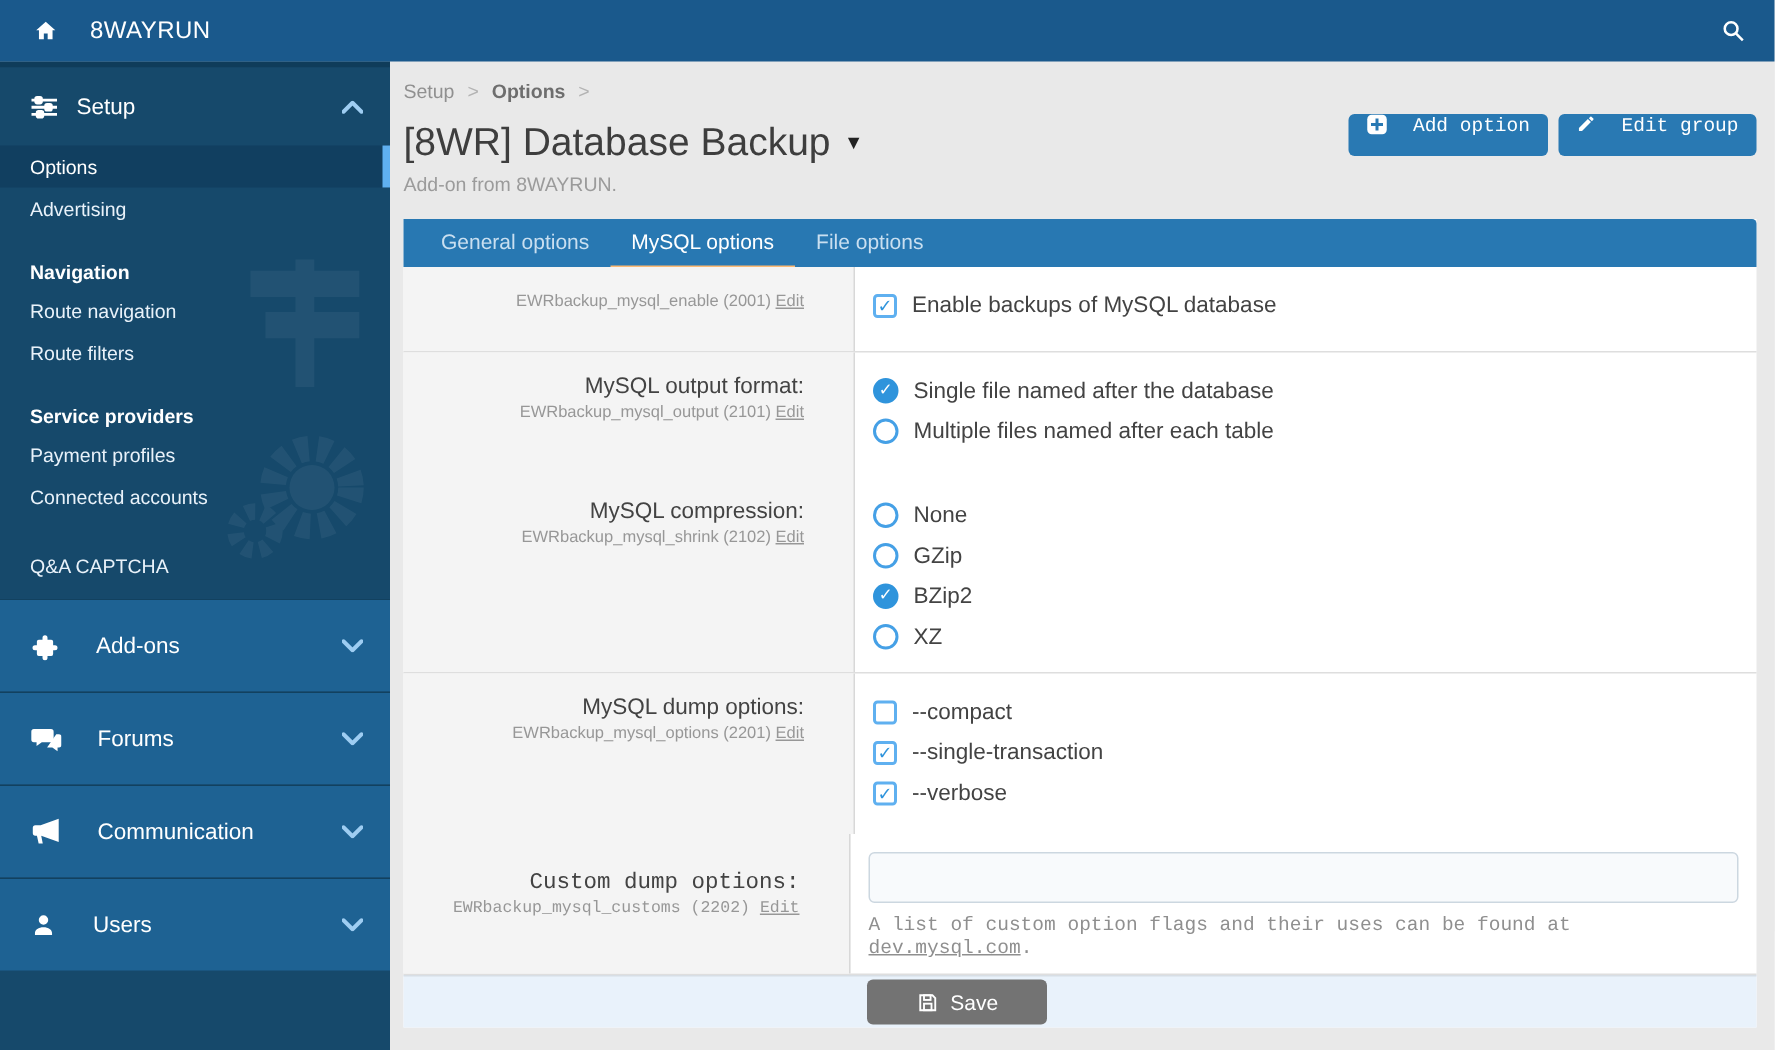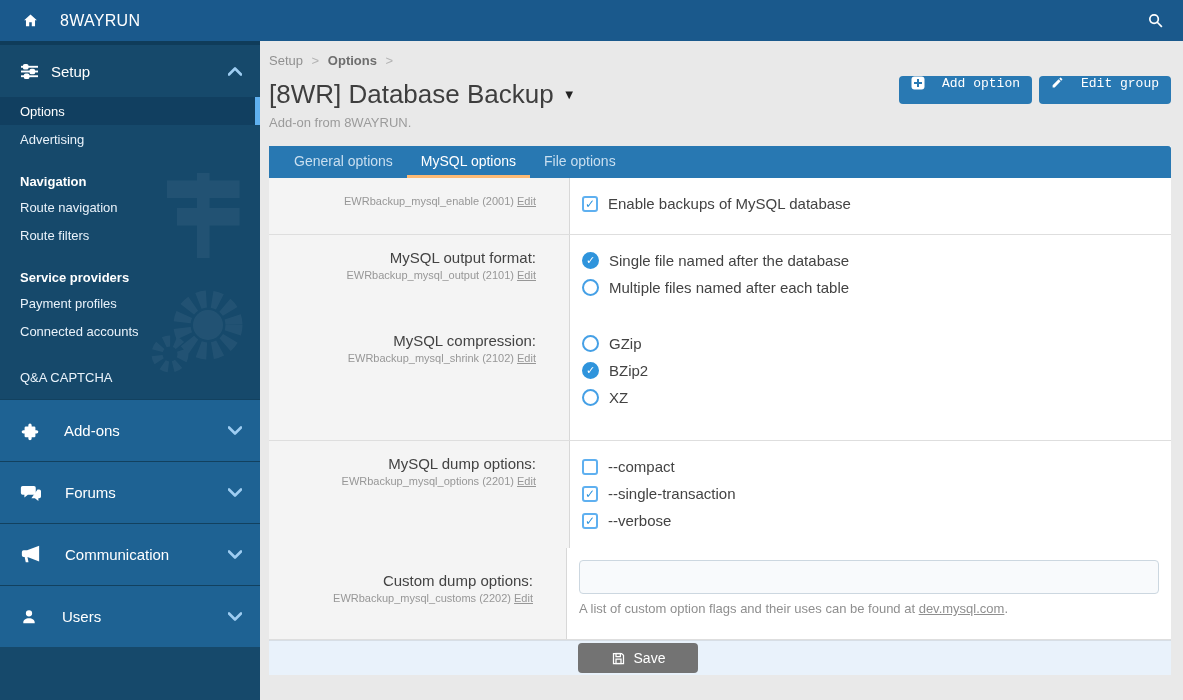--- a/index.html
+++ b/index.html
@@ -41,34 +41,34 @@
   .title-caret { margin-left:9px; color:#222; font-size:13px; cursor:pointer; }
   .title-caret::after { content:"▼"; }
   .page-sub { margin-top:4px; font-size:13px; color:#9b9b9b; height:18px; }
   .head-buttons { position:absolute; right:12px; top:35px; display:flex; gap:7px; }
   .btn { height:28px; background:#2979b3; border:1px solid #266f a4; border:none; border-radius:4px; color:#fff; font-size:13px; padding:0 12px; display:flex; align-items:flex-start; gap:17px; cursor:pointer; font-family:Liberation Mono, monospace; }
 
   
   .card { margin-left:9px; margin-top:13px; width:902px; background:#fff; }
   .tabbar { height:32px; background:#2878b2; border-radius:0 3px 0 0; display:flex; padding-left:11px; }
   .tab { padding:0 14px; line-height:30px; font-size:14px; color:#c9dff0; cursor:pointer; }
-  .tab.active { color:#fff; border-bottom:3px solid #fdba74; }
+  .tab.active { color:#fff; border-bottom:1px solid #fdba74; }
 
   .form-row { display:flex; align-items:stretch; }
   .form-row.div-below { border-bottom:1px solid #dedede; }
   .row-label { width:301px; background:#f4f4f4; border-right:1px solid #d8d8d8; text-align:right; padding:14px 33px 10px 10px; }
   .row-label .main-label { font-size:15px; color:#434343; }
   .row-label .code { font-size:11px; color:#979797; margin-top:3px; }
   .row-label .edit { text-decoration:underline; cursor:pointer; color:#979797; }
   .row-ctl { flex:1; padding:12px 12px 10px 12px; }
   #form-rows .form-row:nth-child(1) { min-height:57px; }
   #form-rows .form-row:nth-child(2) { min-height:83px; }
   #form-rows .form-row:nth-child(3) { min-height:123px; }
   #form-rows .form-row:nth-child(4) { min-height:107px; }
-  #form-rows .form-row:nth-child(5) { min-height:92px; }
+  #form-rows .form-row:nth-child(5) { min-height:92px;font-family:Liberation Mono, monospace; }
   #form-rows .form-row:nth-child(5) .row-label { padding-top:24px; }
 
   .opt-line { display:flex; align-items:center; gap:10px; height:27px; font-size:15px; color:#434343; }
   .cb { width:16px; height:16px; border:2px solid #5fb0f0; border-radius:3px; background:#fff; display:inline-flex; align-items:center; justify-content:center; flex:0 0 auto; cursor:pointer; }
   .cb .mark { display:none; color:#2f94dc; font-size:12px; font-weight:bold; line-height:1; }
   .cb.on .mark { display:block; }
   .rb { width:17px; height:17px; border:2px solid #45a0e6; border-radius:50%; background:#fff; display:inline-flex; align-items:center; justify-content:center; flex:0 0 auto; cursor:pointer; }
   .rb .mark { display:none; color:#fff; font-size:11px; font-weight:bold; line-height:1; }
   .rb.on { background:#2f94dc; border-color:#2f94dc; }
   .rb.on .mark { display:block; }
@@ -267,20 +267,24 @@
           </div>
         </div>
         <div class="form-row div-below">
           <div class="row-label">
             <div class="main-label">MySQL compression:</div>
             <div class="code"><span>EWRbackup_mysql_shrink (2102)</span> <span class="edit">Edit</span></div>
           </div>
           <div class="row-ctl">
             <div class="opt-line">
               <span class="rb"></span>
+              <span class="opt-text">None</span>
+            </div>
+            <div class="opt-line">
+              <span class="rb"></span>
               <span class="opt-text">GZip</span>
             </div>
             <div class="opt-line">
               <span class="rb on">
                 <span class="mark">✓</span>
               </span>
               <span class="opt-text">BZip2</span>
             </div>
             <div class="opt-line">
               <span class="rb"></span>

